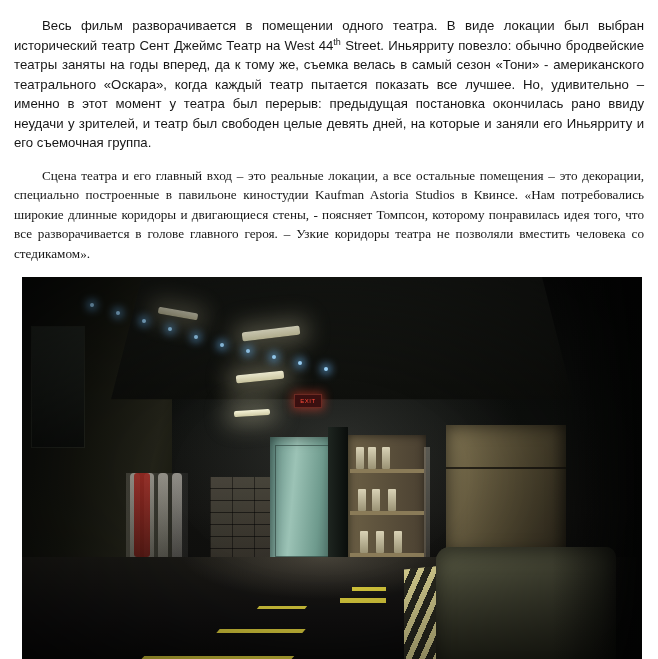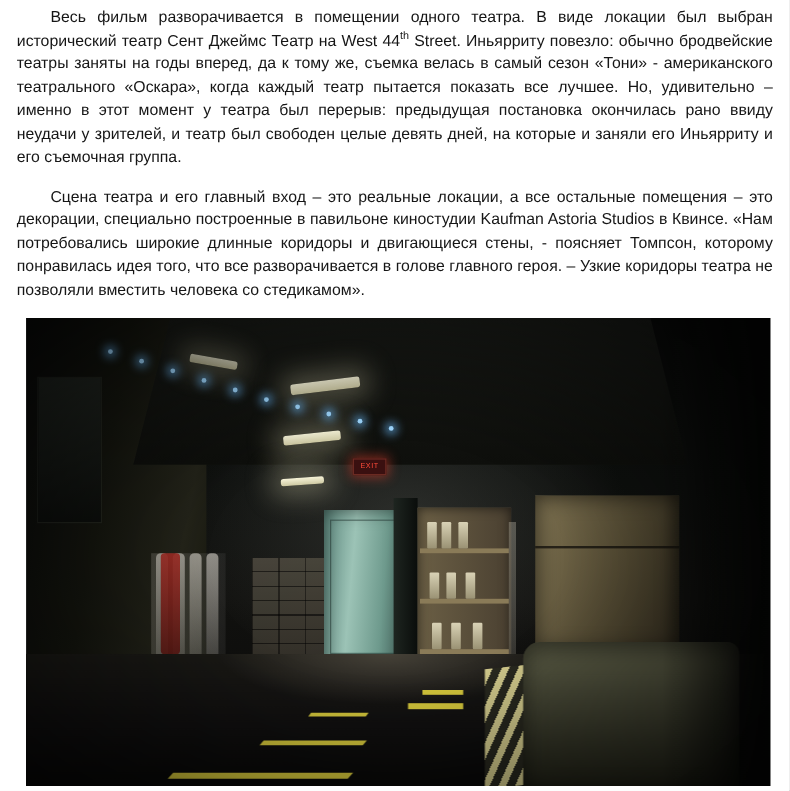--- a/index.html
+++ b/index.html
@@ -13,34 +13,35 @@
     font-family: "Liberation Sans", sans-serif;
     color: #1a1a1a;
     overflow: hidden;
   }
   .page {
     width: 658px;
     height: 659px;
     position: relative;
     background: #ffffff;
     box-sizing: border-box;
-    padding: 4px 14px 0 14px;
+    padding: 16px 14px 0 14px;
   }
   .article-body {
     font-size: 13.2px;
     line-height: 19.5px;
     text-align: justify;
     color: #161616;
   }
   .para {
     margin: 0 0 13px 0;
     text-indent: 28px;
   }
   .para:last-of-type {
     margin-bottom: 0;
+    font-family: Liberation Serif, serif;
   }
   sup {
     font-size: 9px;
     vertical-align: super;
     line-height: 0;
   }
   .figure {
     margin: 14px 0 0 8px;
     width: 620px;
     height: 390px;

